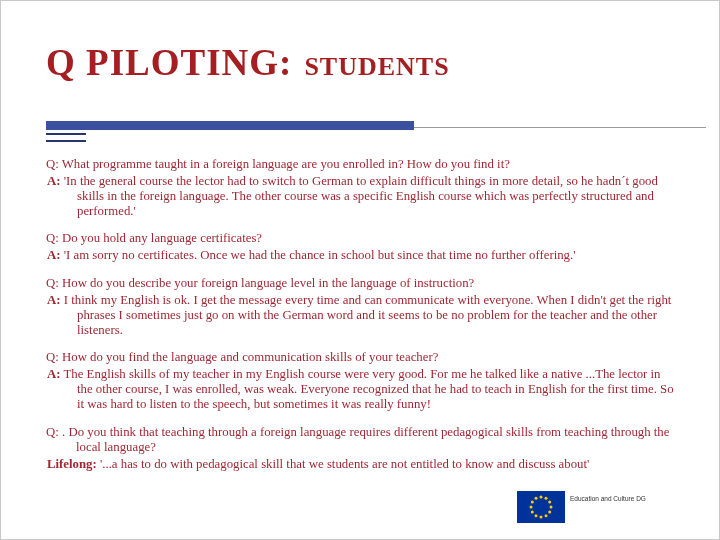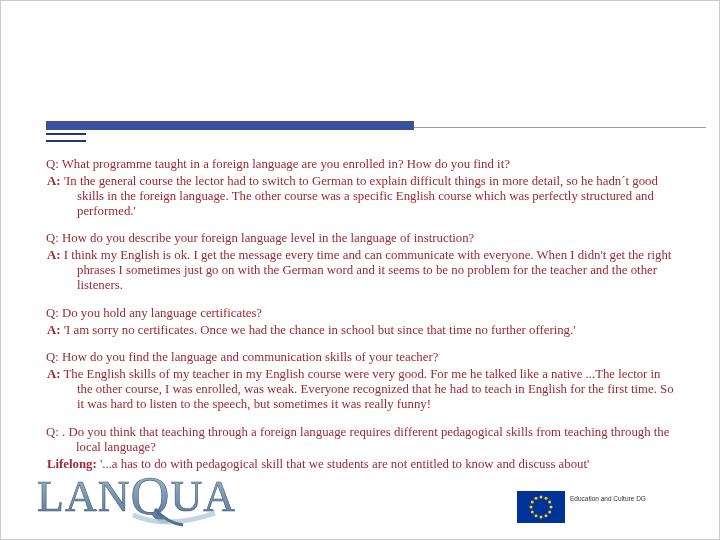--- a/index.html
+++ b/index.html
@@ -33,67 +33,58 @@
   .eu-dg{font-family:"Liberation Sans",sans-serif;font-size:6.5px;color:#333;
     margin-left:5px;margin-top:4px;line-height:1.2;}
   .eu-llp{font-family:"Liberation Sans",sans-serif;font-size:9.5px;font-weight:bold;
     color:#17798f;margin-top:4px;}
 </style>
 </head>
 <body>
 
 <div class="slide">
 
+  <div class="title">
+    <span class="title-main">Q PILOTING:</span>
+    <span class="title-sub">STUDENTS</span>
+  </div>
 
   <div class="rule-line"></div>
   <div class="rule-bar"></div>
   <div class="rule-accent"></div>
 
   <div class="content">
 
     <div class="qa">
       <p class="q">Q: What programme taught in a foreign language are you enrolled in? How do you find it?</p>
       <p class="a"><span class="alabel">A:</span> <span>'In the general course the lector had to switch to German to explain difficult things in more detail, so he hadn´t good skills in the foreign language. The other course was a specific English course which was perfectly structured and performed.'</span></p>
     </div>
 
     <div class="qa">
-      <p class="q">Q: How do you describe your foreign language level in the language of instruction?</p>
-      <p class="a"><span class="alabel">A:</span> <span>I think my English is ok. I get the message every time and can communicate with everyone. When I didn't get the right phrases I sometimes just go on with the German word and it seems to be no problem for the teacher and the other listeners.</span></p>
+      <p class="q">Q: Do you hold any language certificates?</p>
+      <p class="a"><span class="alabel">A:</span> <span>'I am sorry no certificates. Once we had the chance in school but since that time no further offering.'</span></p>
     </div>
 
     <div class="qa">
-      <p class="q">Q: Do you hold any language certificates?</p>
-      <p class="a"><span class="alabel">A:</span> <span>'I am sorry no certificates. Once we had the chance in school but since that time no further offering.'</span></p>
+      <p class="q">Q: How do you describe your foreign language level in the language of instruction?</p>
+      <p class="a"><span class="alabel">A:</span> <span>I think my English is ok. I get the message every time and can communicate with everyone. When I didn't get the right phrases I sometimes just go on with the German word and it seems to be no problem for the teacher and the other listeners.</span></p>
     </div>
 
     <div class="qa">
       <p class="q">Q: How do you find the language and communication skills of your teacher?</p>
       <p class="a"><span class="alabel">A:</span> <span>The English skills of my teacher in my English course were very good. For me he talked like a native ...The lector in the other course, I was enrolled, was weak. Everyone recognized that he had to teach in English for the first time. So it was hard to listen to the speech, but sometimes it was really funny!</span></p>
     </div>
 
     <div class="qa">
       <p class="q">Q: . Do you think that teaching through a foreign language requires different pedagogical skills from teaching through the local language?</p>
       <p class="a"><span class="alabel">Lifelong:</span> <span>'...a has to do with pedagogical skill that we students are not entitled to know and discuss about'</span></p>
     </div>
 
   </div>
 
-  <div class="logo">
-    <svg width="210" height="66" viewBox="0 0 210 66">
-      <defs>
-        <linearGradient id="lg" x1="0" y1="0" x2="0" y2="1">
-          <stop offset="0" stop-color="#a9bfd2"></stop>
-          <stop offset="1" stop-color="#4f6f8f"></stop>
-        </linearGradient>
-      </defs>
-      <text x="0" y="44" font-family="Liberation Serif, serif" font-size="44" letter-spacing="1" fill="url(#lg)" stroke="#3f5c77" stroke-width="0.6">LAN<tspan font-size="54" dy="3">Q</tspan><tspan font-size="44" dy="-3">UA</tspan></text>
-      <path d="M 96 48 Q 130 63 178 46" fill="none" stroke="#b9cddd" stroke-width="5" opacity="0.85"></path>
-      <path d="M 118 42 q 12 14 28 16" fill="none" stroke="#4f6f8f" stroke-width="3"></path>
-    </svg>
-  </div>
 
   <div class="eu">
     <div class="eu-top">
       <svg class="eu-flag" width="48" height="32" viewBox="0 0 48 32">
         <rect x="0" y="0" width="48" height="32" fill="#003399"></rect>
         <g fill="#ffcc00">
           <circle cx="24" cy="6" r="1.5"></circle>
           <circle cx="29" cy="7.3" r="1.5"></circle>
           <circle cx="32.7" cy="11" r="1.5"></circle>
           <circle cx="34" cy="16" r="1.5"></circle>

